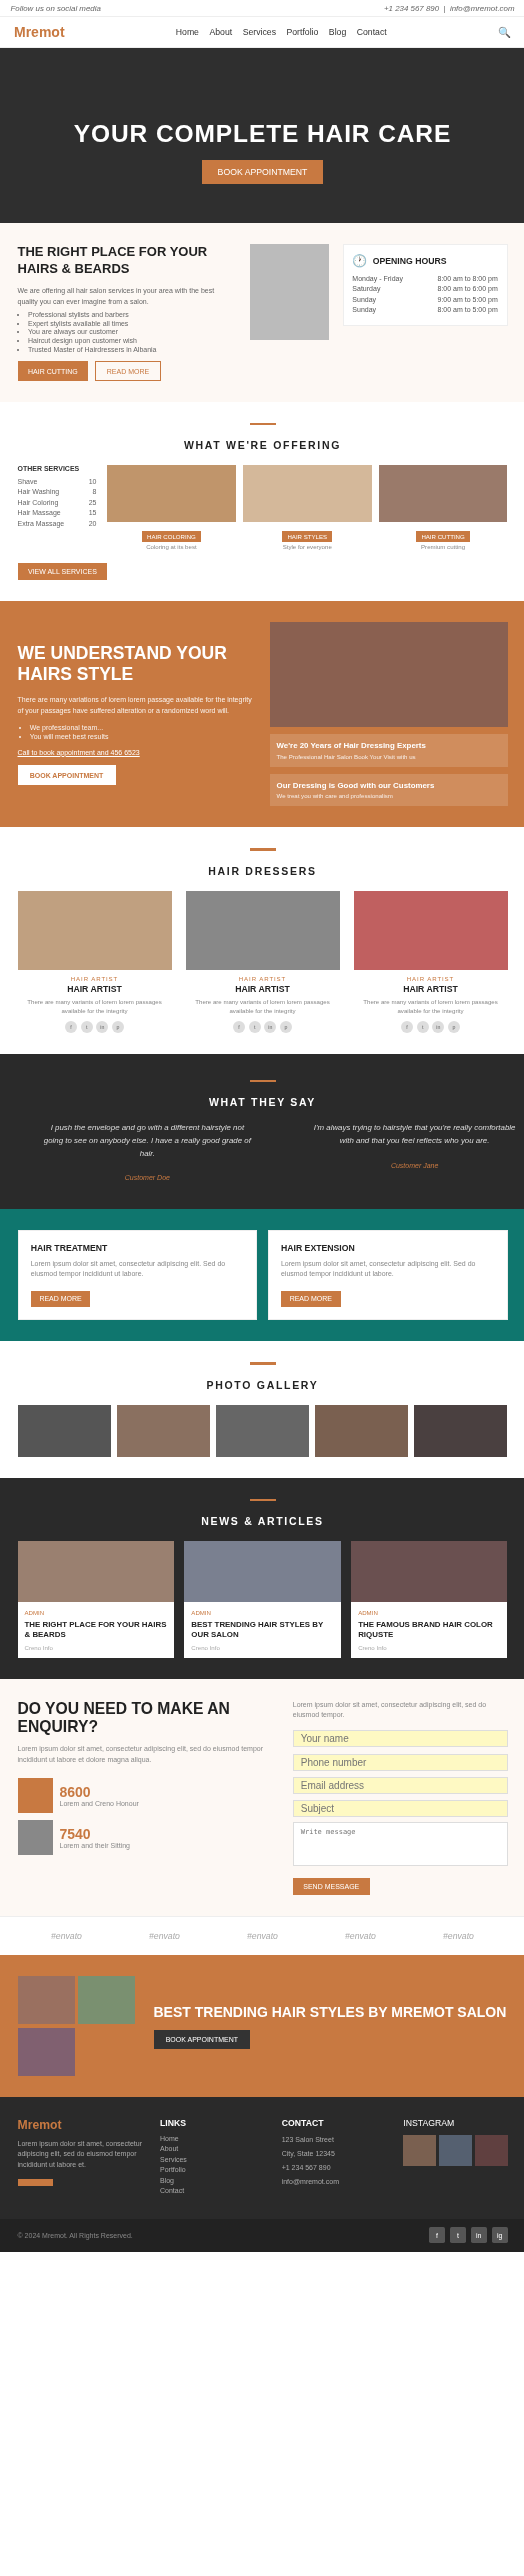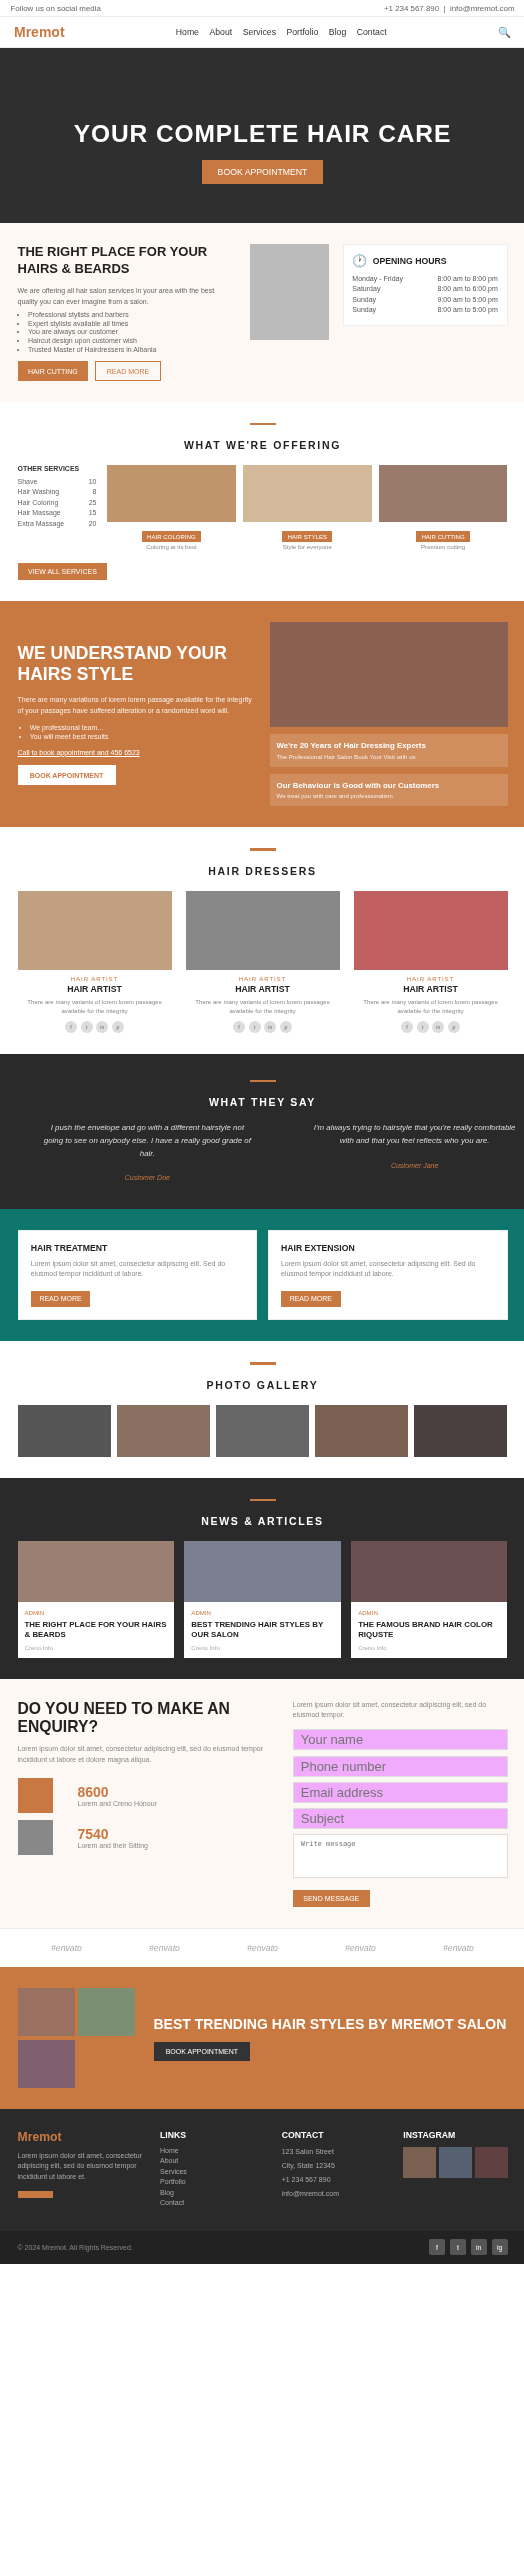--- a/index.html
+++ b/index.html
@@ -1,19 +1,19 @@
 <!DOCTYPE html>
 <html style="font-size:14px"><head>
   <meta charset="utf-8">
   <style>
     * { margin: 0; padding: 0; box-sizing: border-box; }
     body { font-family: Arial, sans-serif; width: 525px; overflow-x: hidden; }
 
     
-    .top-bar { background: #fff; padding: 3.5px 10.5px; display: flex; align-items: center; justify-content: space-between; font-size: 7.9px; color: #666; border-bottom: 0.9px solid #eee; }
+    .top-bar { background: #fff; padding: 3.5px 10.5px; display: flex; align-items: center; justify-content: space-between; font-size: 7.9px; color: #666; border-bottom: 0.9px solid #eee; font-style: italic; }
     .nav { background: #fff; padding: 7px 14px; display: flex; align-items: center; justify-content: space-between; border-bottom: 0.9px solid #eee; }
     .nav-logo { font-size: 14px; font-weight: bold; color: #c87941; }
     .nav-links { display: flex; gap: 10.5px; font-size: 8.7px; color: #333; }
     .nav-links span { cursor: pointer; }
     .nav-icons { display: flex; gap: 7px; font-size: 10.5px; color: #333; }
 
     
     .hero { background: linear-gradient(rgba(0,0,0,0.45), rgba(0,0,0,0.45)), #555; height: 175px; display: flex; flex-direction: column; align-items: center; justify-content: center; color: #fff; text-align: center; position: relative; }
     .hero h1 { font-size: 24.5px; font-weight: bold; line-height: 1.2; letter-spacing: 0.9px; margin-top: 32px; }
     .hero-btn { background: #c87941; color: #fff; border: none; padding: 7px 15.7px; font-size: 8.7px; margin-top: 12.2px; cursor: pointer; }
@@ -118,29 +118,29 @@
     .news-content { padding: 7px; }
     .news-tag { font-size: 6.1px; color: #c87941; text-transform: uppercase; margin-bottom: 3.5px; }
     .news-title { font-size: 7.9px; font-weight: bold; color: #222; line-height: 1.3; margin-bottom: 3.5px; }
     .news-date { font-size: 6.1px; color: #aaa; }
 
     
     .enquiry { background: #fdf8f4; padding: 21px 17.5px; display: flex; gap: 17.5px; }
     .enquiry-left { flex: 1.2; }
     .enquiry-left h2 { font-size: 15.7px; font-weight: bold; color: #222; line-height: 1.2; margin-bottom: 7px; }
     .enquiry-left p { font-size: 7px; color: #888; line-height: 1.5; margin-bottom: 12.2px; }
-    .stat { display: flex; align-items: center; gap: 25px; margin-bottom: 7px; }
+    .stat { display: flex; align-items: center; gap: 7px; margin-bottom: 7px; }
     .stat-img { width: 35px; height: 35px; background: #ccc; flex-shrink: 0; }
     .stat-img.st1 { background: #c87941; }
     .stat-img.st2 { background: #888; }
     .stat-number { font-size: 14px; font-weight: bold; color: #c87941; }
     .stat-label { font-size: 7px; color: #888; }
     .enquiry-right { flex: 1; }
     .enquiry-right p { font-size: 7px; color: #888; line-height: 1.5; margin-bottom: 8.7px; }
-    .form-field { width: 100%; border: 0.9px solid #ddd; padding: 2px 7px; font-size: 13px; margin-bottom: 5.2px; background: #f0abfc; color: #666; }
+    .form-field { width: 100%; border: 0.9px solid #ddd; padding: 2px 7px; font-size: 10px; margin-bottom: 5.2px; background: #fef9c3; color: #666; }
     .form-textarea { width: 100%; border: 0.9px solid #ddd; padding: 5.2px 7px; font-size: 7px; margin-bottom: 7px; background: #fff; color: #666; height: 44px; resize: none; }
 
     
     .partners { background: #fff; padding: 14px 17.5px; display: flex; justify-content: space-around; align-items: center; border-top: 0.9px solid #eee; }
     .partner-logo { font-size: 8.7px; color: #aaa; font-style: italic; }
 
     
     .cta-section { background: #c87941; padding: 21px 17.5px; display: flex; gap: 14px; align-items: center; }
     .cta-photos { display: flex; gap: 3.5px; flex-wrap: wrap; width: 122px; flex-shrink: 0; }
     .cta-photo { width: 57px; height: 48px; background: #9a7060; }
@@ -157,21 +157,21 @@
     .footer-logo p { font-size: 7px; color: #aaa; line-height: 1.5; margin-bottom: 8.7px; }
     .footer-logo-orange { width: 35px; height: 7px; background: #c87941; margin-top: 8.7px; }
     .footer-links { flex: 1; }
     .footer-links h4 { font-size: 8.7px; font-weight: bold; color: #fff; margin-bottom: 7px; text-transform: uppercase; }
     .footer-links ul { list-style: none; }
     .footer-links ul li { font-size: 7px; color: #aaa; margin-bottom: 3.5px; }
     .footer-contact { flex: 1; }
     .footer-contact h4 { font-size: 8.7px; font-weight: bold; color: #fff; margin-bottom: 7px; text-transform: uppercase; }
     .footer-contact p { font-size: 7px; color: #aaa; margin-bottom: 3.5px; line-height: 1.5; }
     .footer-insta { flex: 1; }
-    .footer-insta h4 { font-size: 8.7px; font-weight: bold; color: #fff; margin-bottom: 7px; text-transform: uppercase; }
+    .footer-insta h4 { font-size: 8.7px; font-weight: normal; color: #fff; margin-bottom: 7px; text-transform: uppercase; }
     .insta-grid { display: grid; grid-template-columns: repeat(3, 1fr); gap: 3.5px; }
     .insta-item { height: 31px; background: #555; }
     .insta-item:nth-child(1) { background: #7a6050; }
     .insta-item:nth-child(2) { background: #556070; }
     .insta-item:nth-child(3) { background: #604040; }
 
     
     .footer-bottom { background: #222; padding: 8.7px 17.5px; display: flex; justify-content: space-between; align-items: center; }
     .footer-bottom p { font-size: 7px; color: #888; }
     .footer-social { display: flex; gap: 5.2px; }
@@ -314,21 +314,21 @@
     <a class="understand-link">Call to book appointment and 456 6523</a>
     <button class="btn-white">BOOK APPOINTMENT</button>
   </div>
   <div class="understand-right">
     <div class="understand-img"></div>
     <div class="badge-card">
       <h4>We're 20 Years of Hair Dressing Experts</h4>
       <p>The Professional Hair Salon Book Your Visit with us</p>
     </div>
     <div class="badge-card">
-      <h4>Our Behaviour is Good with our Customers</h4>
+      <h4>Our Dressing is Good with our Customers</h4>
       <p>We treat you with care and professionalism</p>
     </div>
   </div>
 </div>
 
 <div class="hair-dressers">
   <div class="orange-line"></div>
   <div class="section-title">HAIR DRESSERS</div>
   <div class="dressers-grid">
     <div class="dresser-card">

